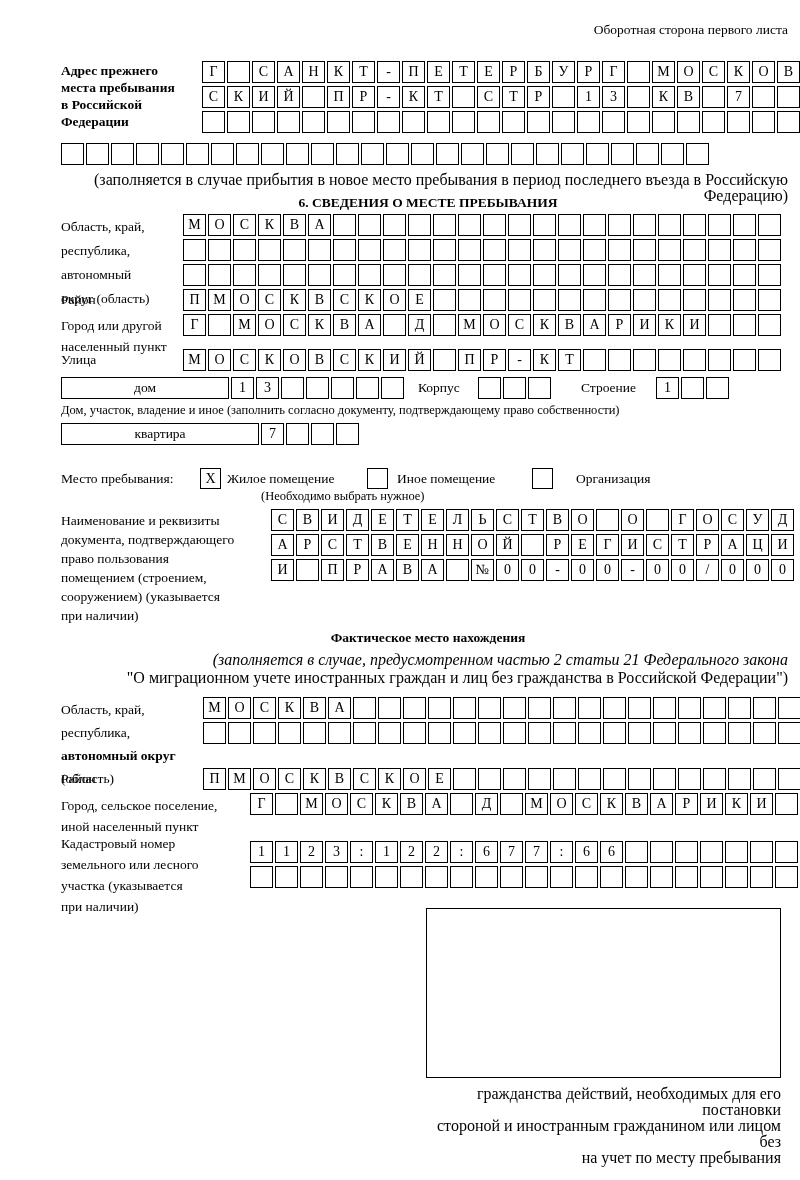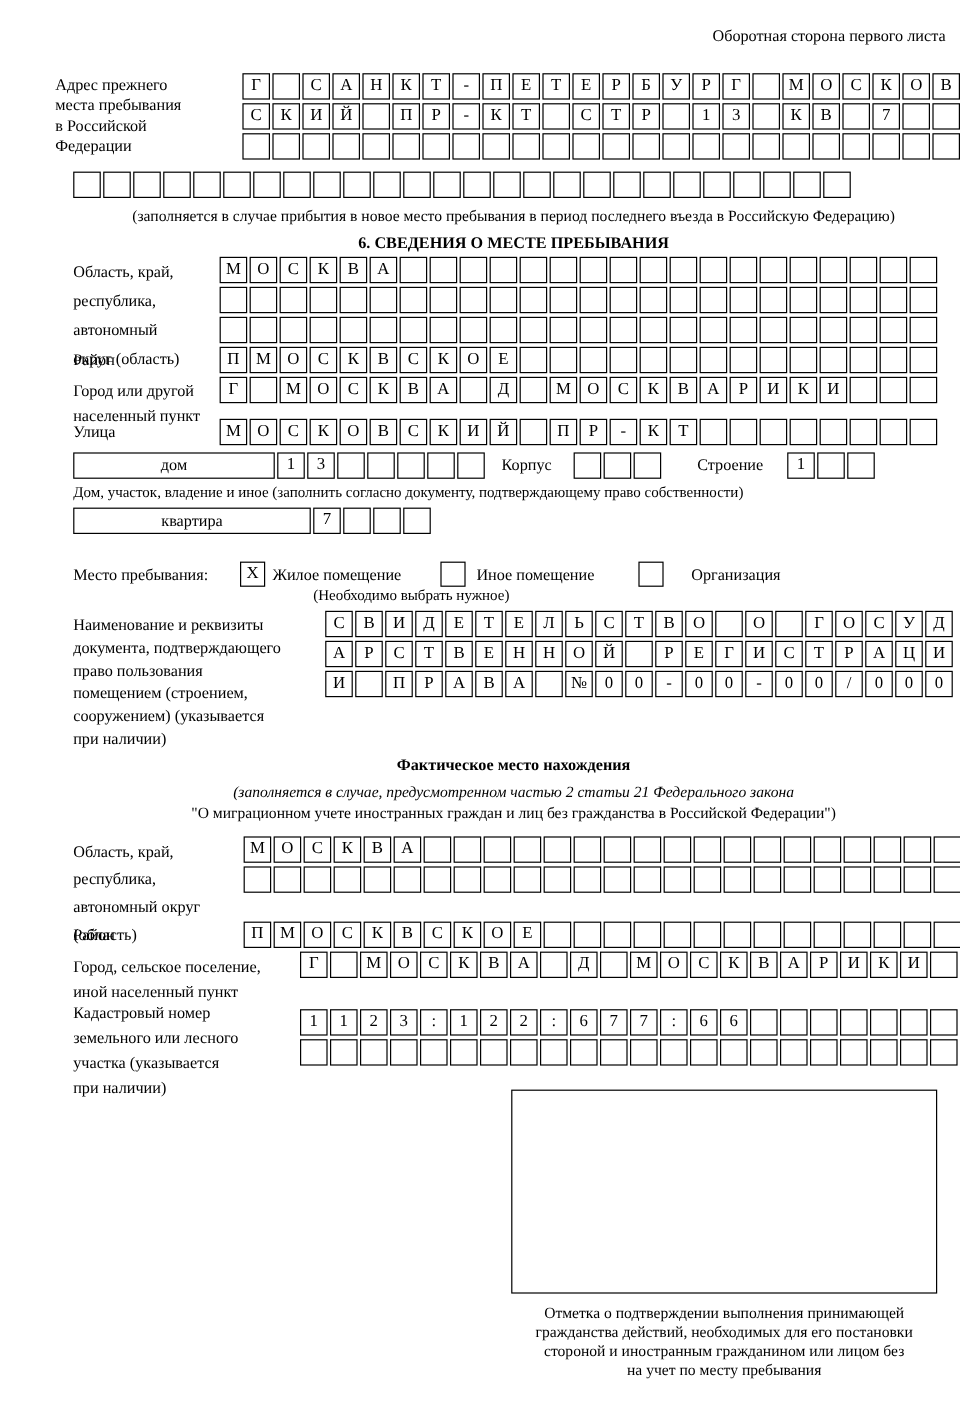--- a/index.html
+++ b/index.html
@@ -11,31 +11,31 @@
   .center{text-align:center;}
   .row{position:absolute;display:flex;}
   .cell{width:23px;height:22px;border:1px solid #000;margin-right:2px;box-sizing:border-box;
         font-size:14px;line-height:20px;text-align:center;font-family:"Liberation Serif",serif;}
   .boxlbl{position:absolute;border:1px solid #000;height:22px;box-sizing:border-box;
           font-size:13.5px;line-height:20px;text-align:center;}
   .inline-t{position:absolute;font-size:13.5px;}
   .chk{width:21px;height:21px;border:1px solid #000;box-sizing:border-box;display:inline-block;
        text-align:center;font-size:14px;line-height:19px;vertical-align:middle;}
   .bigbox{position:absolute;border:1px solid #000;box-sizing:border-box;}
-  .note{position:absolute;font-size:13px;line-height:16px;text-align:center;}
+  .note{position:absolute;font-size:16px;line-height:16px;text-align:right;}
   .smallnote{position:absolute;font-size:12.5px;}
 </style>
 </head>
 <body>
 
 <div class="page">
 
   <div class="hdr">Оборотная сторона первого листа</div>
 
-  <div class="lbl" style="left:18px;top:62px;">
+  <div class="lbl" style="left:33px;top:62px;font-weight:bold;">
     <div>Адрес прежнего</div>
     <div>места пребывания</div>
     <div>в Российской</div>
     <div>Федерации</div>
   </div>
 
   <div class="row" id="pa-r1" style="left:174px;top:61px;">
       <div class="cell">Г</div>
       <div class="cell"></div>
       <div class="cell">С</div>
@@ -437,21 +437,21 @@
       <div class="cell">0</div>
     </div>
 
   <div class="lbl bold center" style="left:0;top:629px;width:800px;">Фактическое место нахождения</div>
   <div class="note" style="left:40px;top:652px;width:720px;font-style:italic;">(заполняется в случае, предусмотренном частью 2 статьи 21 Федерального закона</div>
   <div class="note" style="left:40px;top:670px;width:720px;">"О миграционном учете иностранных граждан и лиц без гражданства в Российской Федерации")</div>
 
   <div class="lbl" style="left:33px;top:698px;">
     <div style="line-height:23px;">Область, край,</div>
     <div style="line-height:23px;">республика,</div>
-    <div style="line-height:23px;">автономный округ</div>
+    <div style="line-height:23px;font-weight:bold;">автономный округ</div>
     <div style="line-height:23px;">(область)</div>
   </div>
   <div class="row" id="s3-reg1" style="left:175px;top:697px;">
       <div class="cell">М</div>
       <div class="cell">О</div>
       <div class="cell">С</div>
       <div class="cell">К</div>
       <div class="cell">В</div>
       <div class="cell">А</div>
       <div class="cell"></div>
@@ -613,19 +613,18 @@
       <div class="cell"></div>
       <div class="cell"></div>
       <div class="cell"></div>
       <div class="cell"></div>
       <div class="cell"></div>
       <div class="cell"></div>
     </div>
 
   <div class="bigbox" style="left:398px;top:908px;width:355px;height:170px;"></div>
   <div class="note" style="left:398px;top:1086px;width:355px;">
-    <div>Отметка о подтверждении выполнения принимающей</div>
     <div>гражданства действий, необходимых для его постановки</div>
     <div>стороной и иностранным гражданином или лицом без</div>
     <div>на учет по месту пребывания</div>
   </div>
 
 </div>
 
 </body></html>

